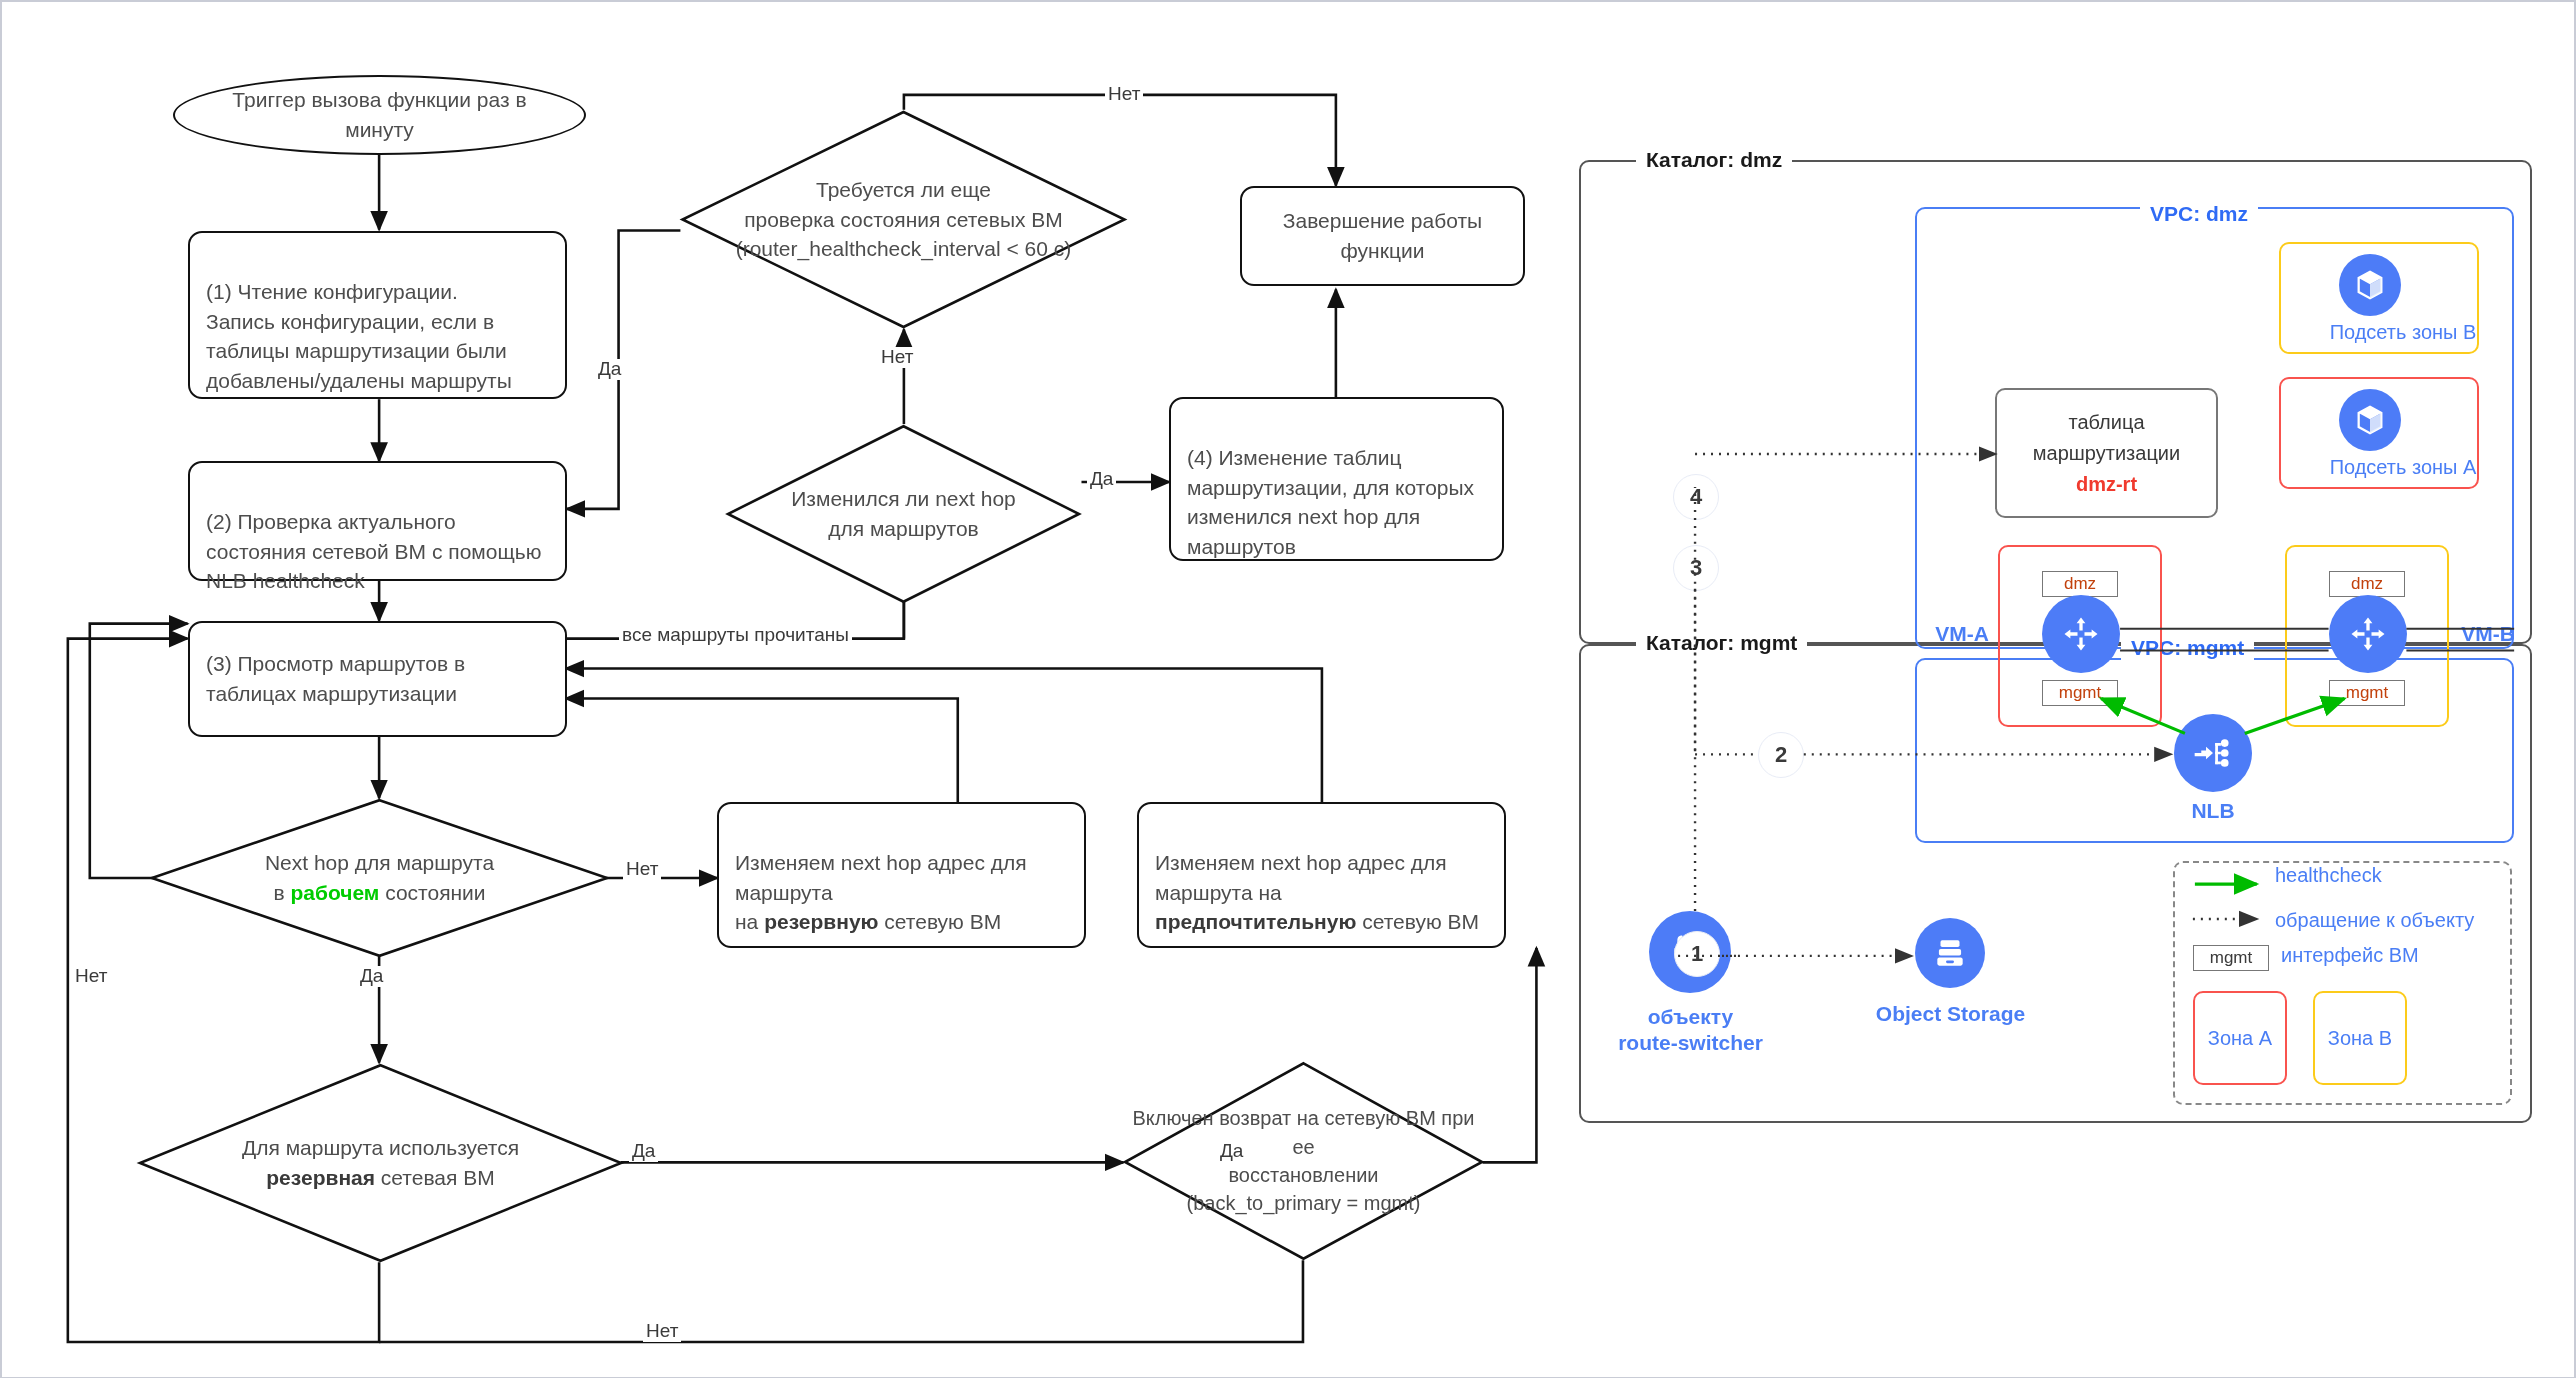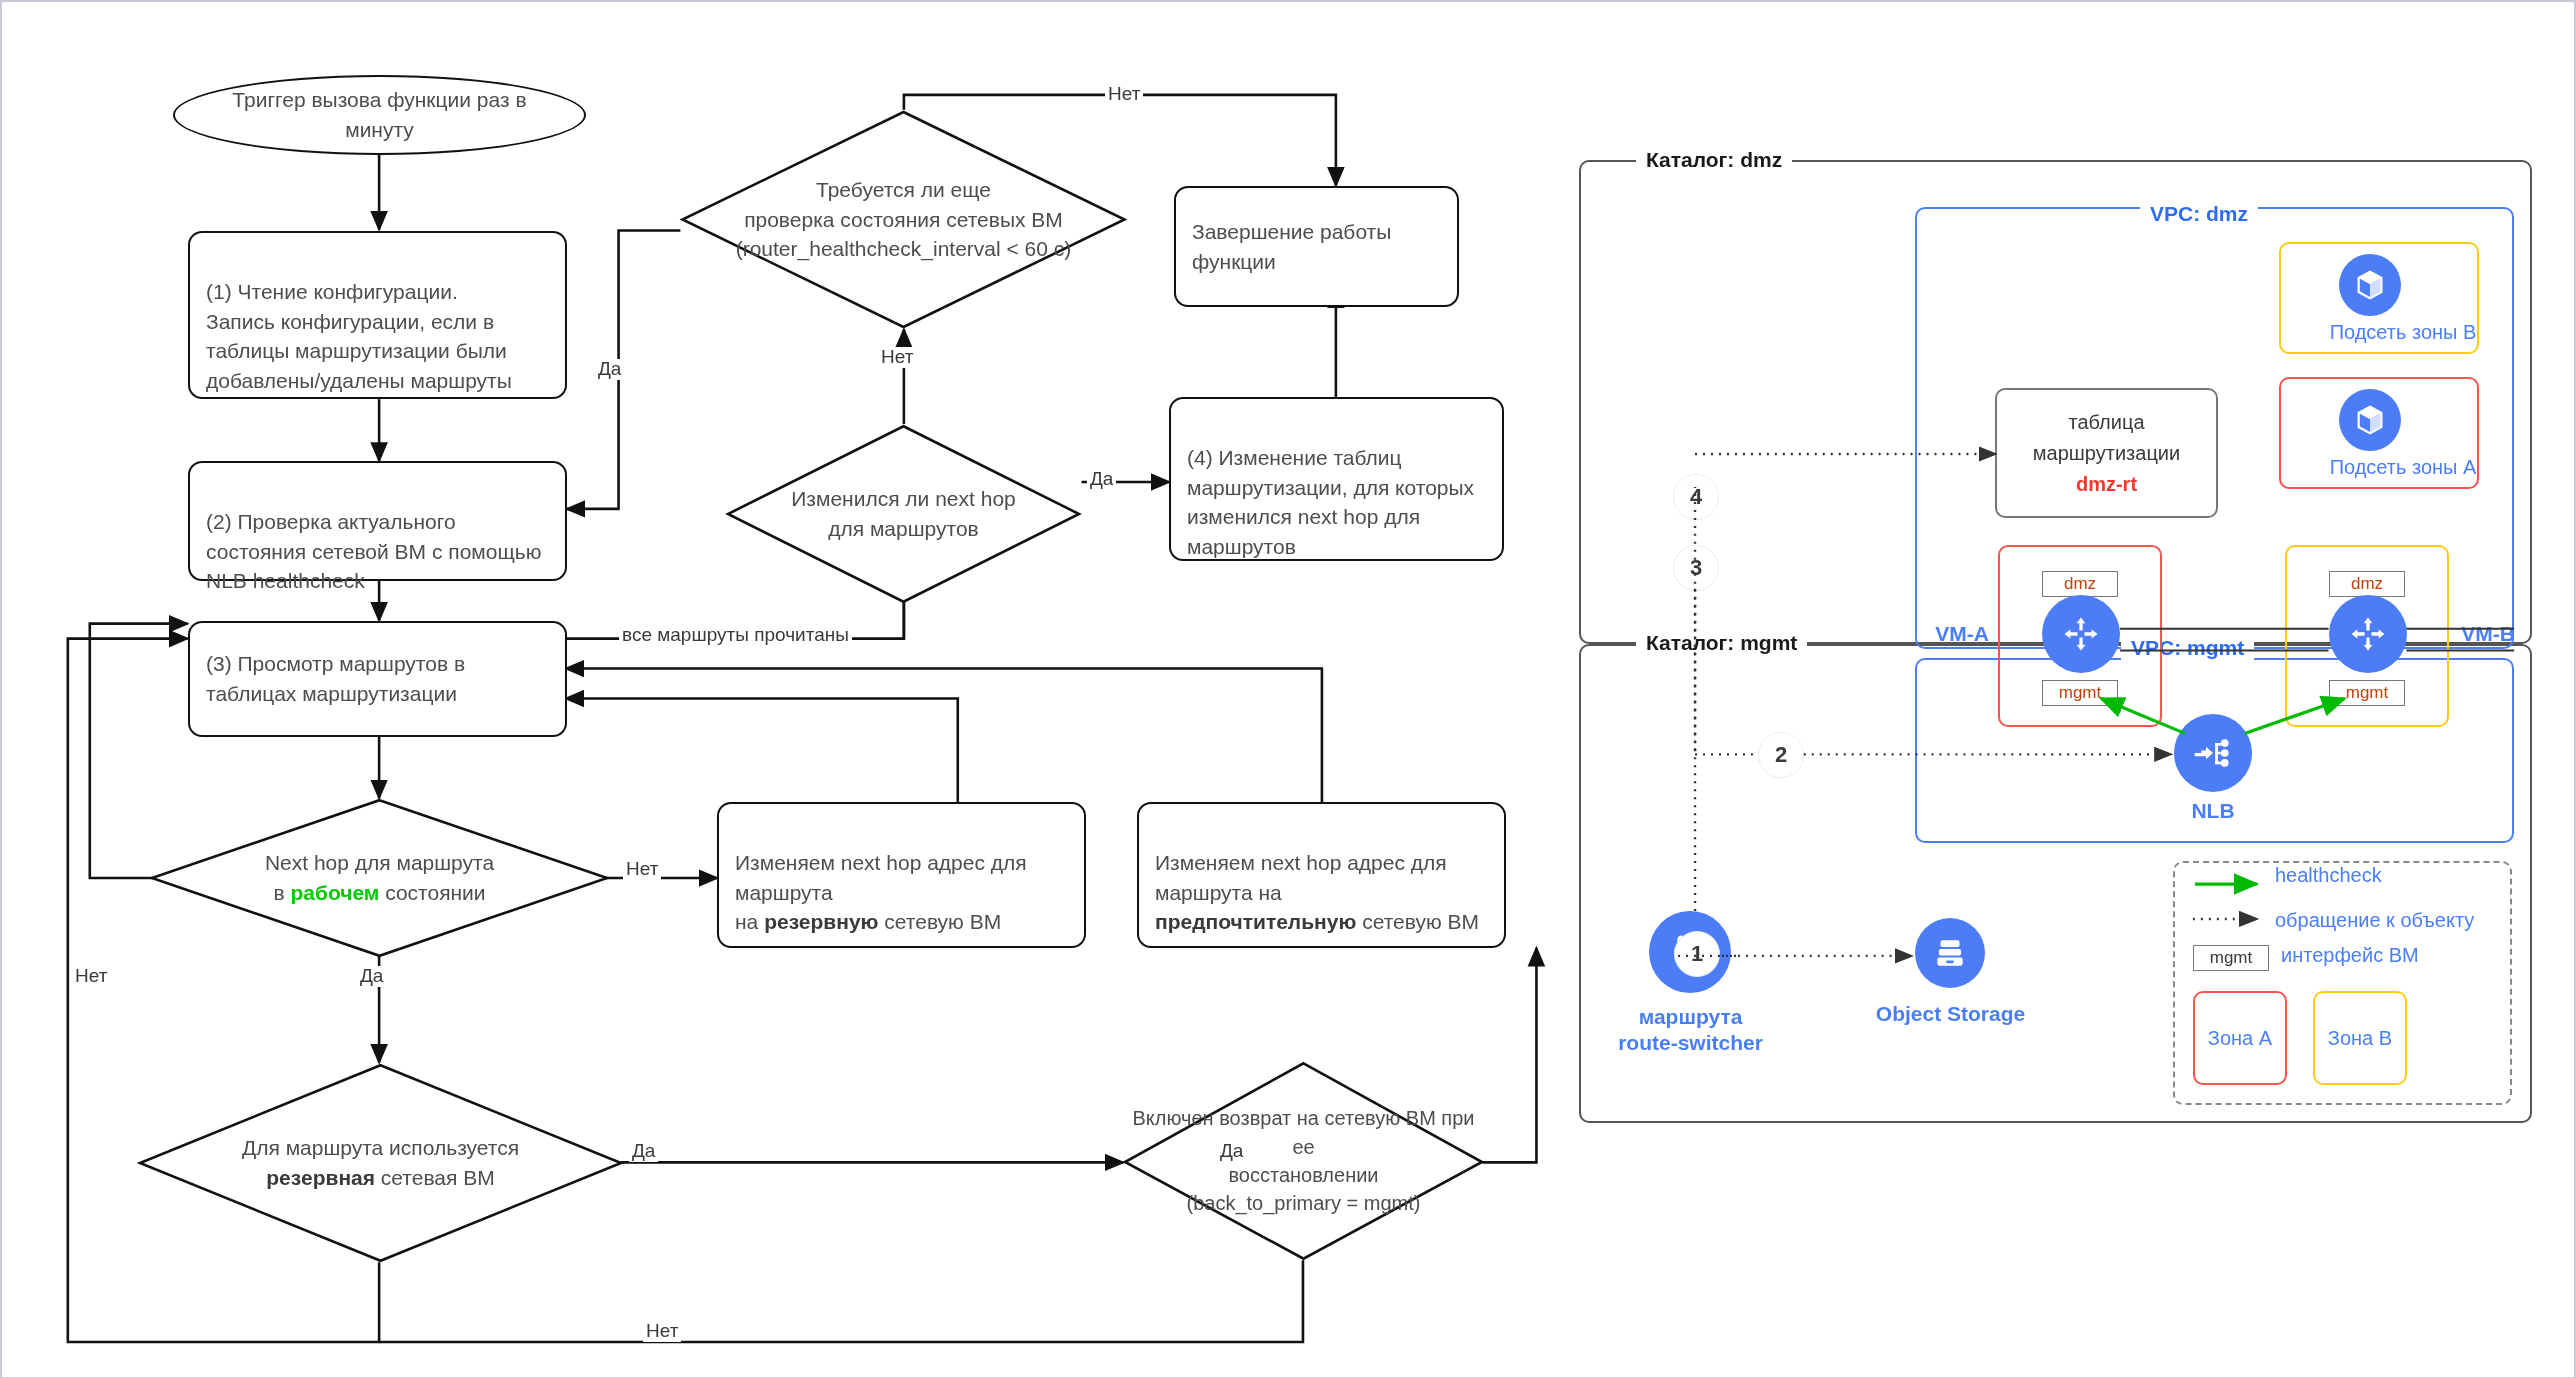--- a/index.html
+++ b/index.html
@@ -138,21 +138,21 @@
   </div>
 
   <div class="fc-box" style="left:188px;top:621px;width:379px;height:116px;display:flex;align-items:center;">
     <span>(3) Просмотр маршрутов в таблицах маршрутизации</span>
   </div>
 
   <div class="fc-box" style="left:1169px;top:397px;width:335px;height:164px;">
     <span>(4) Изменение таблиц маршрутизации, для которых изменился next hop для маршрутов</span>
   </div>
 
-  <div class="fc-box" style="left:1174px;top:186px;width:285px;height:121px;display:flex;align-items:center;">
+  <div class="fc-box" style="left:1240px;top:186px;width:285px;height:100px;display:flex;align-items:center;text-align:center;">
     <span>Завершение работы функции</span>
   </div>
 
   <div class="fc-box" style="left:717px;top:802px;width:369px;height:146px;">
     <span><span>Изменяем next hop адрес для маршрута
 на </span><b>резервную</b><span> сетевую ВМ</span></span>
   </div>
 
   <div class="fc-box" style="left:1137px;top:802px;width:369px;height:146px;">
     <span><span>Изменяем next hop адрес для маршрута на </span><b>предпочтительную</b><span> сетевую ВМ</span></span>
@@ -290,21 +290,21 @@
   </div>
   <div class="blue-cap" style="left:2143px;top:798px;width:140px;">NLB</div>
 
   <div class="circ-icon" style="left:1649px;top:911px;width:82px;height:82px;">
     <svg width="46" height="46" viewBox="0 0 24 24" fill="#fff">
       <path d="M8 3.4c-1.9 0-2.6 1-2.6 2.6v2.2c0 1.1-.5 1.6-1.5 1.8v2c1 .2 1.5.7 1.5 1.8v2.2c0 1.6.7 2.6 2.6 2.6v-1.8c-.8 0-1-.4-1-1.2v-2.1c0-1.2-.5-1.9-1.3-2.3.8-.4 1.3-1.1 1.3-2.3V6c0-.8.2-1.2 1-1.2z"></path>
       <path d="M16 3.4c1.9 0 2.6 1 2.6 2.6v2.2c0 1.1.5 1.6 1.5 1.8v2c-1 .2-1.5.7-1.5 1.8v2.2c0 1.6-.7 2.6-2.6 2.6v-1.8c.8 0 1-.4 1-1.2v-2.1c0-1.2.5-1.9 1.3-2.3-.8-.4-1.3-1.1-1.3-2.3V6c0-.8-.2-1.2-1-1.2z"></path>
       <path d="M13.6 6.3c-1.5 0-2.3.9-2.5 2.3l-.1.7H9.8l-.2 1.5h1.2l-.8 4.9c-.1.7-.3 1-.8 1-.2 0-.4 0-.6-.1l-.2 1.5c.3.1.6.2 1 .2 1.4 0 2.1-.8 2.4-2.4l.9-5.1h1.5l.2-1.5h-1.4l.1-.6c.1-.6.4-.9.9-.9.2 0 .5.1.7.2l.3-1.5c-.3-.1-.7-.2-1.4-.2z"></path>
     </svg>
   </div>
-  <div class="blue-cap" style="left:1566px;top:1004px;width:249px;">маршрута
+  <div class="blue-cap" style="left:1566px;top:1004px;width:249px;">объекту
 route-switcher</div>
 
   <div class="circ-icon" style="left:1915px;top:918px;width:70px;height:70px;">
     <svg width="38" height="38" viewBox="0 0 24 24" fill="#fff">
       <rect x="6" y="4" width="12" height="4.2" rx="1.1"></rect>
       <rect x="5" y="9.4" width="14" height="4.2" rx="1.1"></rect>
       <rect x="4" y="14.8" width="16" height="5.2" rx="1.3"></rect>
       <rect x="9.5" y="16.8" width="5" height="1.6" rx="0.8" fill="#4d7cf7"></rect>
     </svg>
   </div>

